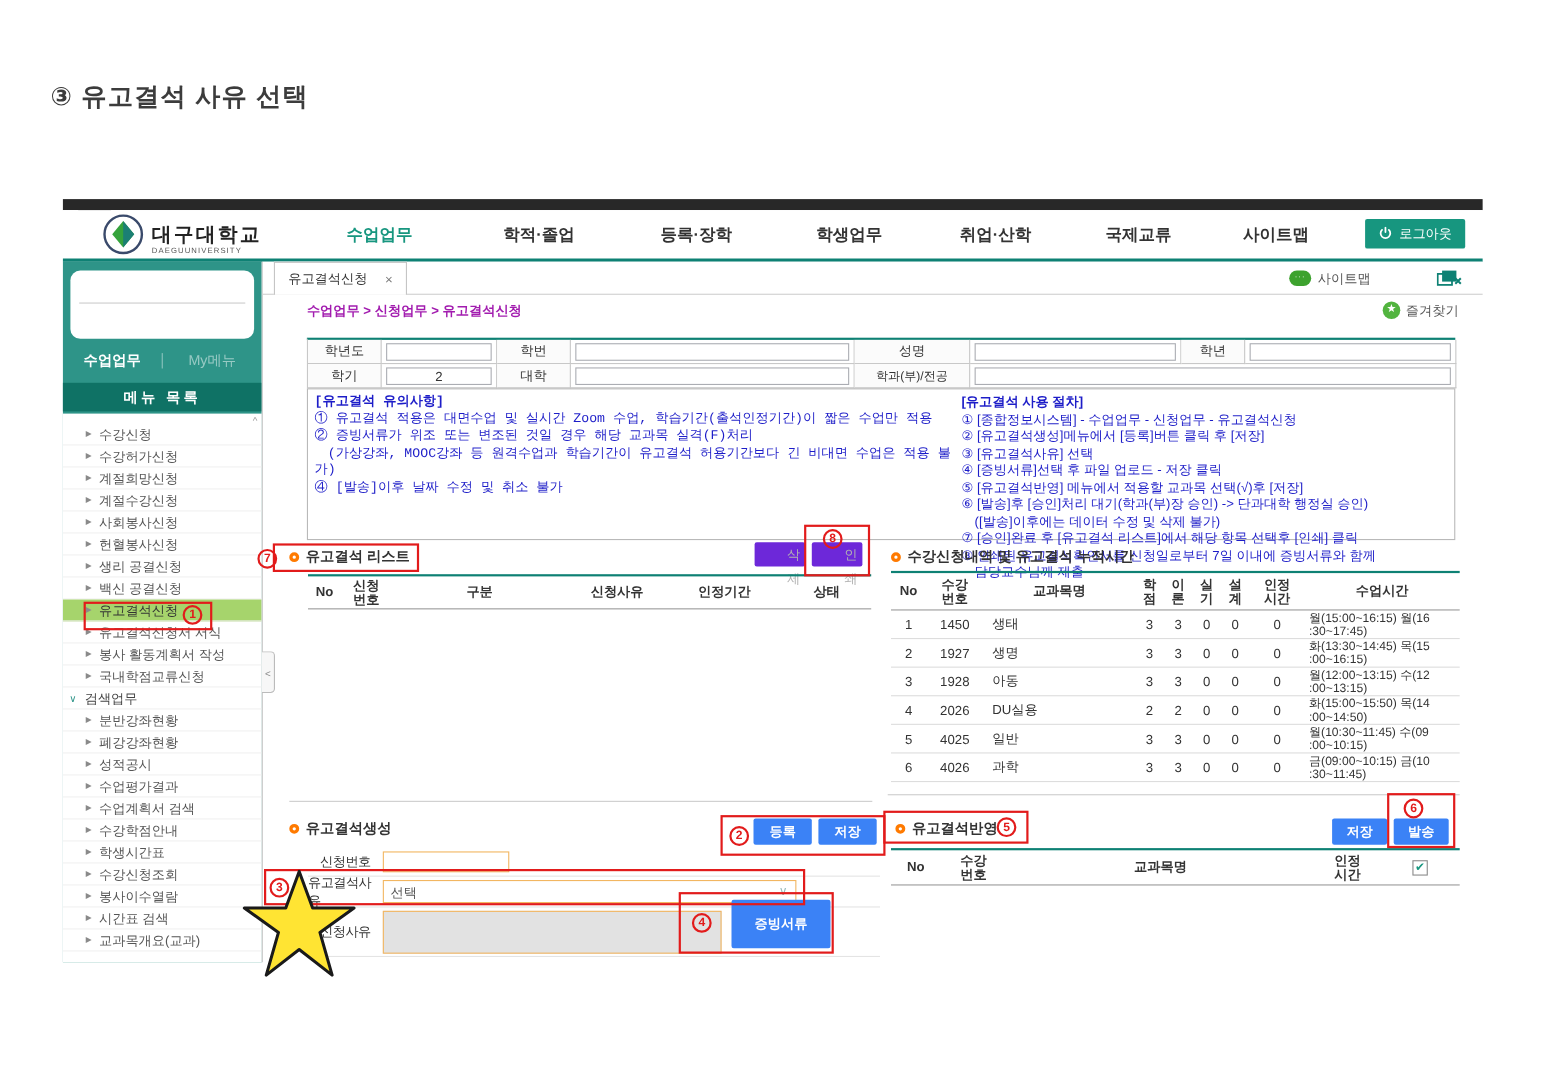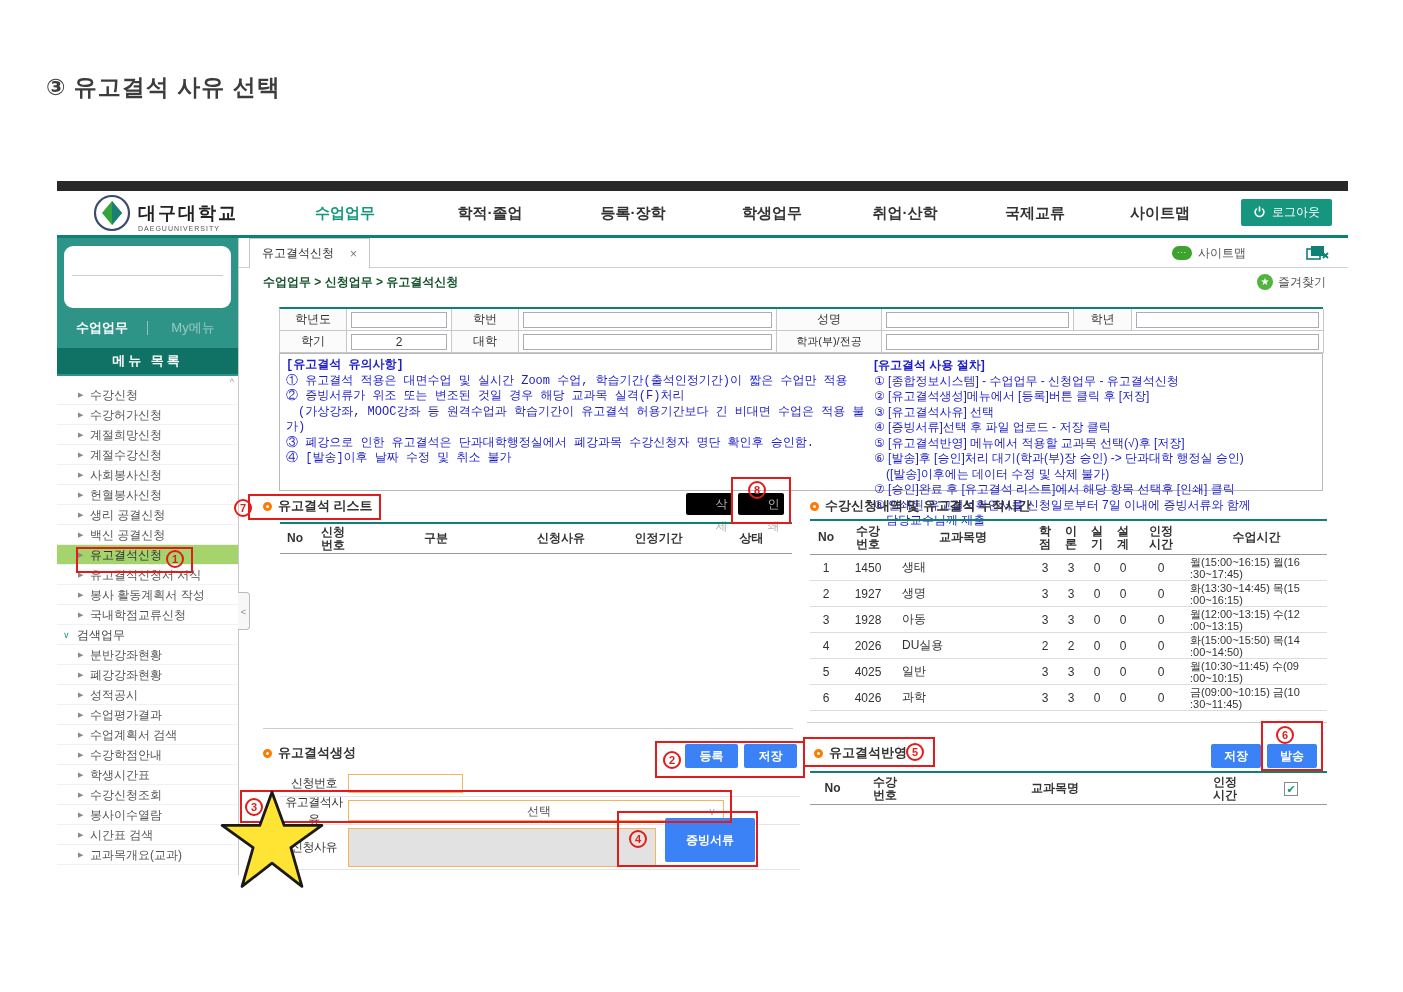--- a/index.html
+++ b/index.html
@@ -41,21 +41,21 @@
 
   
   .content { position:absolute; left:181px; top:57px; width:1110px; height:637px; background:#fff; border-left:1px solid #c9c9c9; }
   .tabstrip { position:absolute; left:0; top:0; width:100%; height:30px; background:#fff; border-bottom:1px solid #cfcfcf; }
   .tab { position:absolute; left:10px; top:0; height:30px; min-width:118px; border:1px solid #c5c5c5; border-bottom:none; background:#fff; display:flex; align-items:center; gap:16px; padding:0 12px; font-size:12px; color:#333; cursor:pointer; }
   .tab .x { color:#777; font-size:12px; cursor:pointer; }
   .strip-right { position:absolute; right:18px; top:0; height:30px; display:flex; align-items:center; gap:14px; }
   .sitemap-grp { display:flex; align-items:center; gap:6px; font-size:12px; color:#555; cursor:pointer; margin-right:46px; }
   .sitemap-badge { width:20px; height:14px; border-radius:7px; background:#3da22e; color:#fff; font-size:7px; line-height:14px; text-align:center; letter-spacing:1px; }
   .breadcrumb-row { position:absolute; left:0; top:30px; width:100%; height:28px; }
-  .breadcrumb { position:absolute; left:24px; top:0; line-height:28px; font-size:12px; font-weight:bold; color:#14532d; }
+  .breadcrumb { position:absolute; left:40px; top:0; line-height:28px; font-size:12px; font-weight:bold; color:#a21caf; }
   .fav-grp { position:absolute; right:22px; top:0; height:28px; display:flex; align-items:center; gap:5px; font-size:12px; color:#555; cursor:pointer; }
   .fav-star { width:16px; height:16px; border-radius:50%; background:#52b43f; color:#fff; font-size:10px; line-height:16px; text-align:center; }
 
   
   .stu-form { position:absolute; left:40px; top:69px; width:1044px; border-top:2px solid #0e8174; border-left:1px solid #c8c8c8; display:grid; grid-template-columns:67px 105px 67px 258px 105px 192px 58px 192px; }
   .stu-form > div { height:22px; border-right:1px solid #c8c8c8; border-bottom:1px solid #c8c8c8; font-size:12px; color:#333; display:flex; align-items:center; justify-content:center; }
   .stu-form .lbl { background:#fbfbfb; }
   .stu-form .lbl.small { font-size:11px; }
   .stu-form .val { justify-content:stretch; }
   .inputbox { flex:1; height:16px; margin:0 4px; border:1px solid #abadb3; background:#fff; font-size:12px; color:#333; text-align:center; line-height:15px; }
@@ -65,40 +65,40 @@
   .notice { position:absolute; left:40px; top:115px; width:1044px; height:138px; border:1px solid #b9b9b9; display:flex; padding:4px 6px; }
   .notice .col { font-size:12px; color:#1d1dc8; line-height:15.5px; white-space:pre-line; }
   .notice .col.l { width:588px;font-family:Liberation Mono, monospace; }
   .notice .col.r { flex:1; }
   .notice .ttl { font-weight:bold; }
 
   
   .sec-head { position:absolute; display:flex; align-items:center; gap:6px; font-size:13px; font-weight:bold; color:#333; white-space:nowrap; }
   .bullet { width:9px; height:9px; border:3px solid #ff7a00; border-radius:50%; background:#fff; }
   .btn { position:absolute; height:22px; border-radius:2px; font-size:12px; text-align:center; line-height:22px; cursor:pointer; }
-  .btn.gray { background:#000000; color:#b2b2b2;padding-left:25px; }
+  .btn.gray { background:#6d28d9; color:#b2b2b2;padding-left:25px; }
   .btn.teal { background:#3b82f6; color:#fff; font-weight:bold; }
 
   
   .tbl { position:absolute; border-top:2px solid #0e8174; }
   .trow { display:grid; }
   .trow > div { display:flex; align-items:center; justify-content:center; font-size:12px; color:#333; white-space:pre-line; text-align:center; }
   .trow.thead { border-bottom:1px solid #9a9a9a; font-weight:bold; }
   .trow.thead > div { font-weight:bold; line-height:13px; }
   .trow.tdata { border-bottom:1px solid #ddd; }
   .list-cols { grid-template-columns:30px 46px 160px 90px 105px 81px; }
   .enr-cols { grid-template-columns:32px 52px 138px 26px 26px 26px 26px 50px 141px; }
   .apl-cols { grid-template-columns:45px 60px 280px 60px 72px; }
   .cell-left { justify-content:flex-start !important; padding-left:8px; text-align:left !important; }
   .cell-time { justify-content:flex-start !important; padding-left:4px; font-size:11px !important; line-height:12px; text-align:left !important; }
   .divider { position:absolute; border-top:1px solid #ccc; }
 
   
   .create-tbl { position:absolute; left:41px; top:532px; width:520px; }
-  .crow { display:flex; border-bottom:1px solid #e4e4e4;text-align:center; }
+  .crow { display:flex; border-bottom:1px solid #e4e4e4; }
   .crow .clbl { width:68px; font-size:12px; color:#333; display:flex; align-items:center; justify-content:center; letter-spacing:-0.5px; flex-shrink:0; }
   .orange-input { border:1px solid #f2b661; background:#fff; height:19px; }
   .sel { position:relative; border:1px solid #f2b661; background:#fff; height:21px; font-size:12px; color:#555; line-height:20px; padding-left:6px; }
   .sel .chev { position:absolute; right:7px; top:0; color:#9bb; font-size:11px; }
   .grayarea { border:1px solid #f2b661; background:#e2e2e2; }
 
   
   .chk { width:14px; height:14px; border:1px solid #8a8a8a; background:#fff; font-size:11px; line-height:13px; text-align:center; color:#17967f; font-weight:bold; }
 
   
@@ -241,21 +241,21 @@
         <div class="val">
             <div class="inputbox"></div>
           </div>
         <div class="lbl small">학과(부)/전공</div>
         <div class="val span3">
             <div class="inputbox"></div>
           </div>
       </div>
 
       <div class="notice">
-        <div class="col l" id="notice-left"><div class="ttl">[유고결석 유의사항]</div><div>① 유고결석 적용은 대면수업 및 실시간 Zoom 수업, 학습기간(출석인정기간)이 짧은 수업만 적용</div><div>② 증빙서류가 위조 또는 변조된 것일 경우 해당 교과목 실격(F)처리</div><div>　(가상강좌, MOOC강좌 등 원격수업과 학습기간이 유고결석 허용기간보다 긴 비대면 수업은 적용 불가)</div><div>③ 폐강으로 인한 유고결석은 단과대학행정실에서 폐강과목 수강신청자 명단 확인후 승인함.</div><div>④ [발송]이후 날짜 수정 및 취소 불가</div></div>
+        <div class="col l" id="notice-left"><div class="ttl">[유고결석 유의사항]</div><div>① 유고결석 적용은 대면수업 및 실시간 Zoom 수업, 학습기간(출석인정기간)이 짧은 수업만 적용</div><div>② 증빙서류가 위조 또는 변조된 것일 경우 해당 교과목 실격(F)처리</div><div>　(가상강좌, MOOC강좌 등 원격수업과 학습기간이 유고결석 허용기간보다 긴 비대면 수업은 적용 불가)</div><div>④ [발송]이후 날짜 수정 및 취소 불가</div></div>
         <div class="col r" id="notice-right"><div class="ttl">[유고결석 사용 절차]</div><div>① [종합정보시스템] - 수업업무 - 신청업무 - 유고결석신청</div><div>② [유고결석생성]메뉴에서 [등록]버튼 클릭 후 [저장]</div><div>③ [유고결석사유] 선택</div><div>④ [증빙서류]선택 후 파일 업로드 - 저장 클릭</div><div>⑤ [유고결석반영] 메뉴에서 적용할 교과목 선택(√)후 [저장]</div><div>⑥ [발송]후 [승인]처리 대기(학과(부)장 승인) -&gt; 단과대학 행정실 승인)</div><div>　([발송]이후에는 데이터 수정 및 삭제 불가)</div><div>⑦ [승인]완료 후 [유고결석 리스트]에서 해당 항목 선택후 [인쇄] 클릭</div><div>⑧ 인쇄된 유고결석확인서를 신청일로부터 7일 이내에 증빙서류와 함께</div><div>　담당교수님께 제출</div></div>
       </div>
 
       <div class="sec-head" style="left:24px; top:259px;">
         <div class="bullet"></div>
         <span>유고결석 리스트</span>
       </div>
       <div class="btn gray" style="left:447px; top:255px; width:46px;">삭제</div>
       <div class="btn gray" style="left:499px; top:255px; width:46px;">인쇄</div>
       <div class="tbl" style="left:41px; top:284px; width:512px;">

